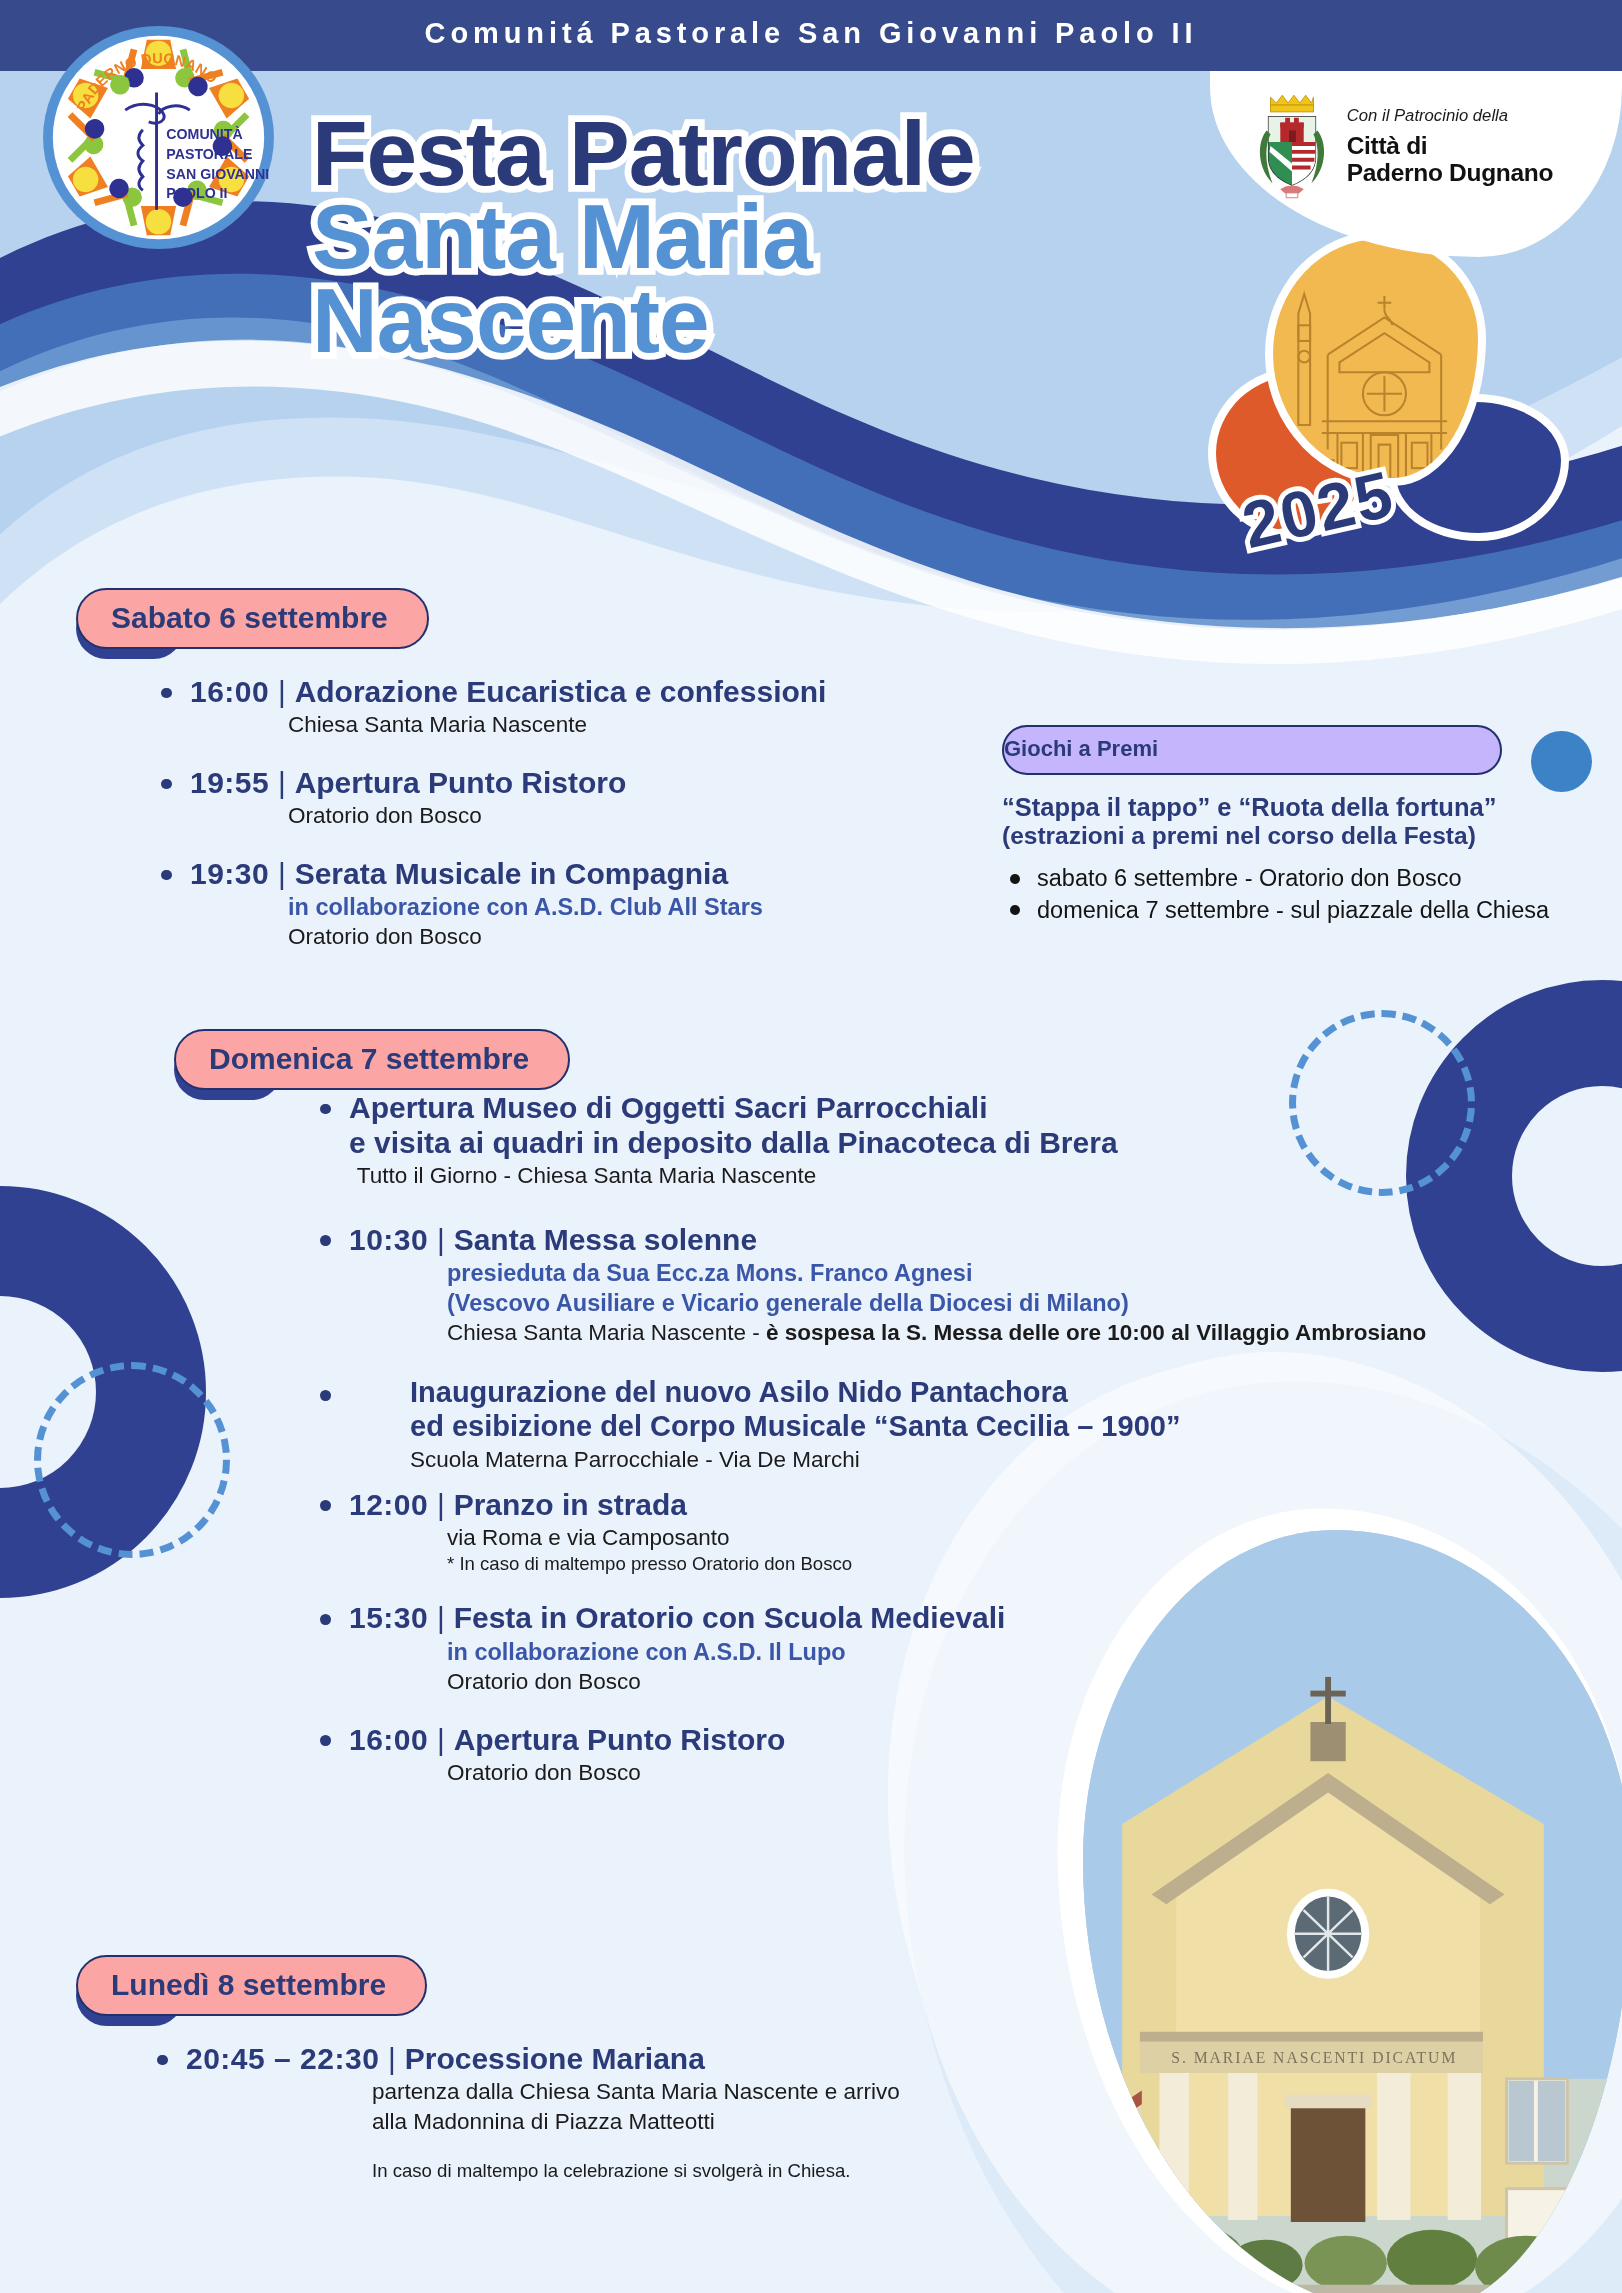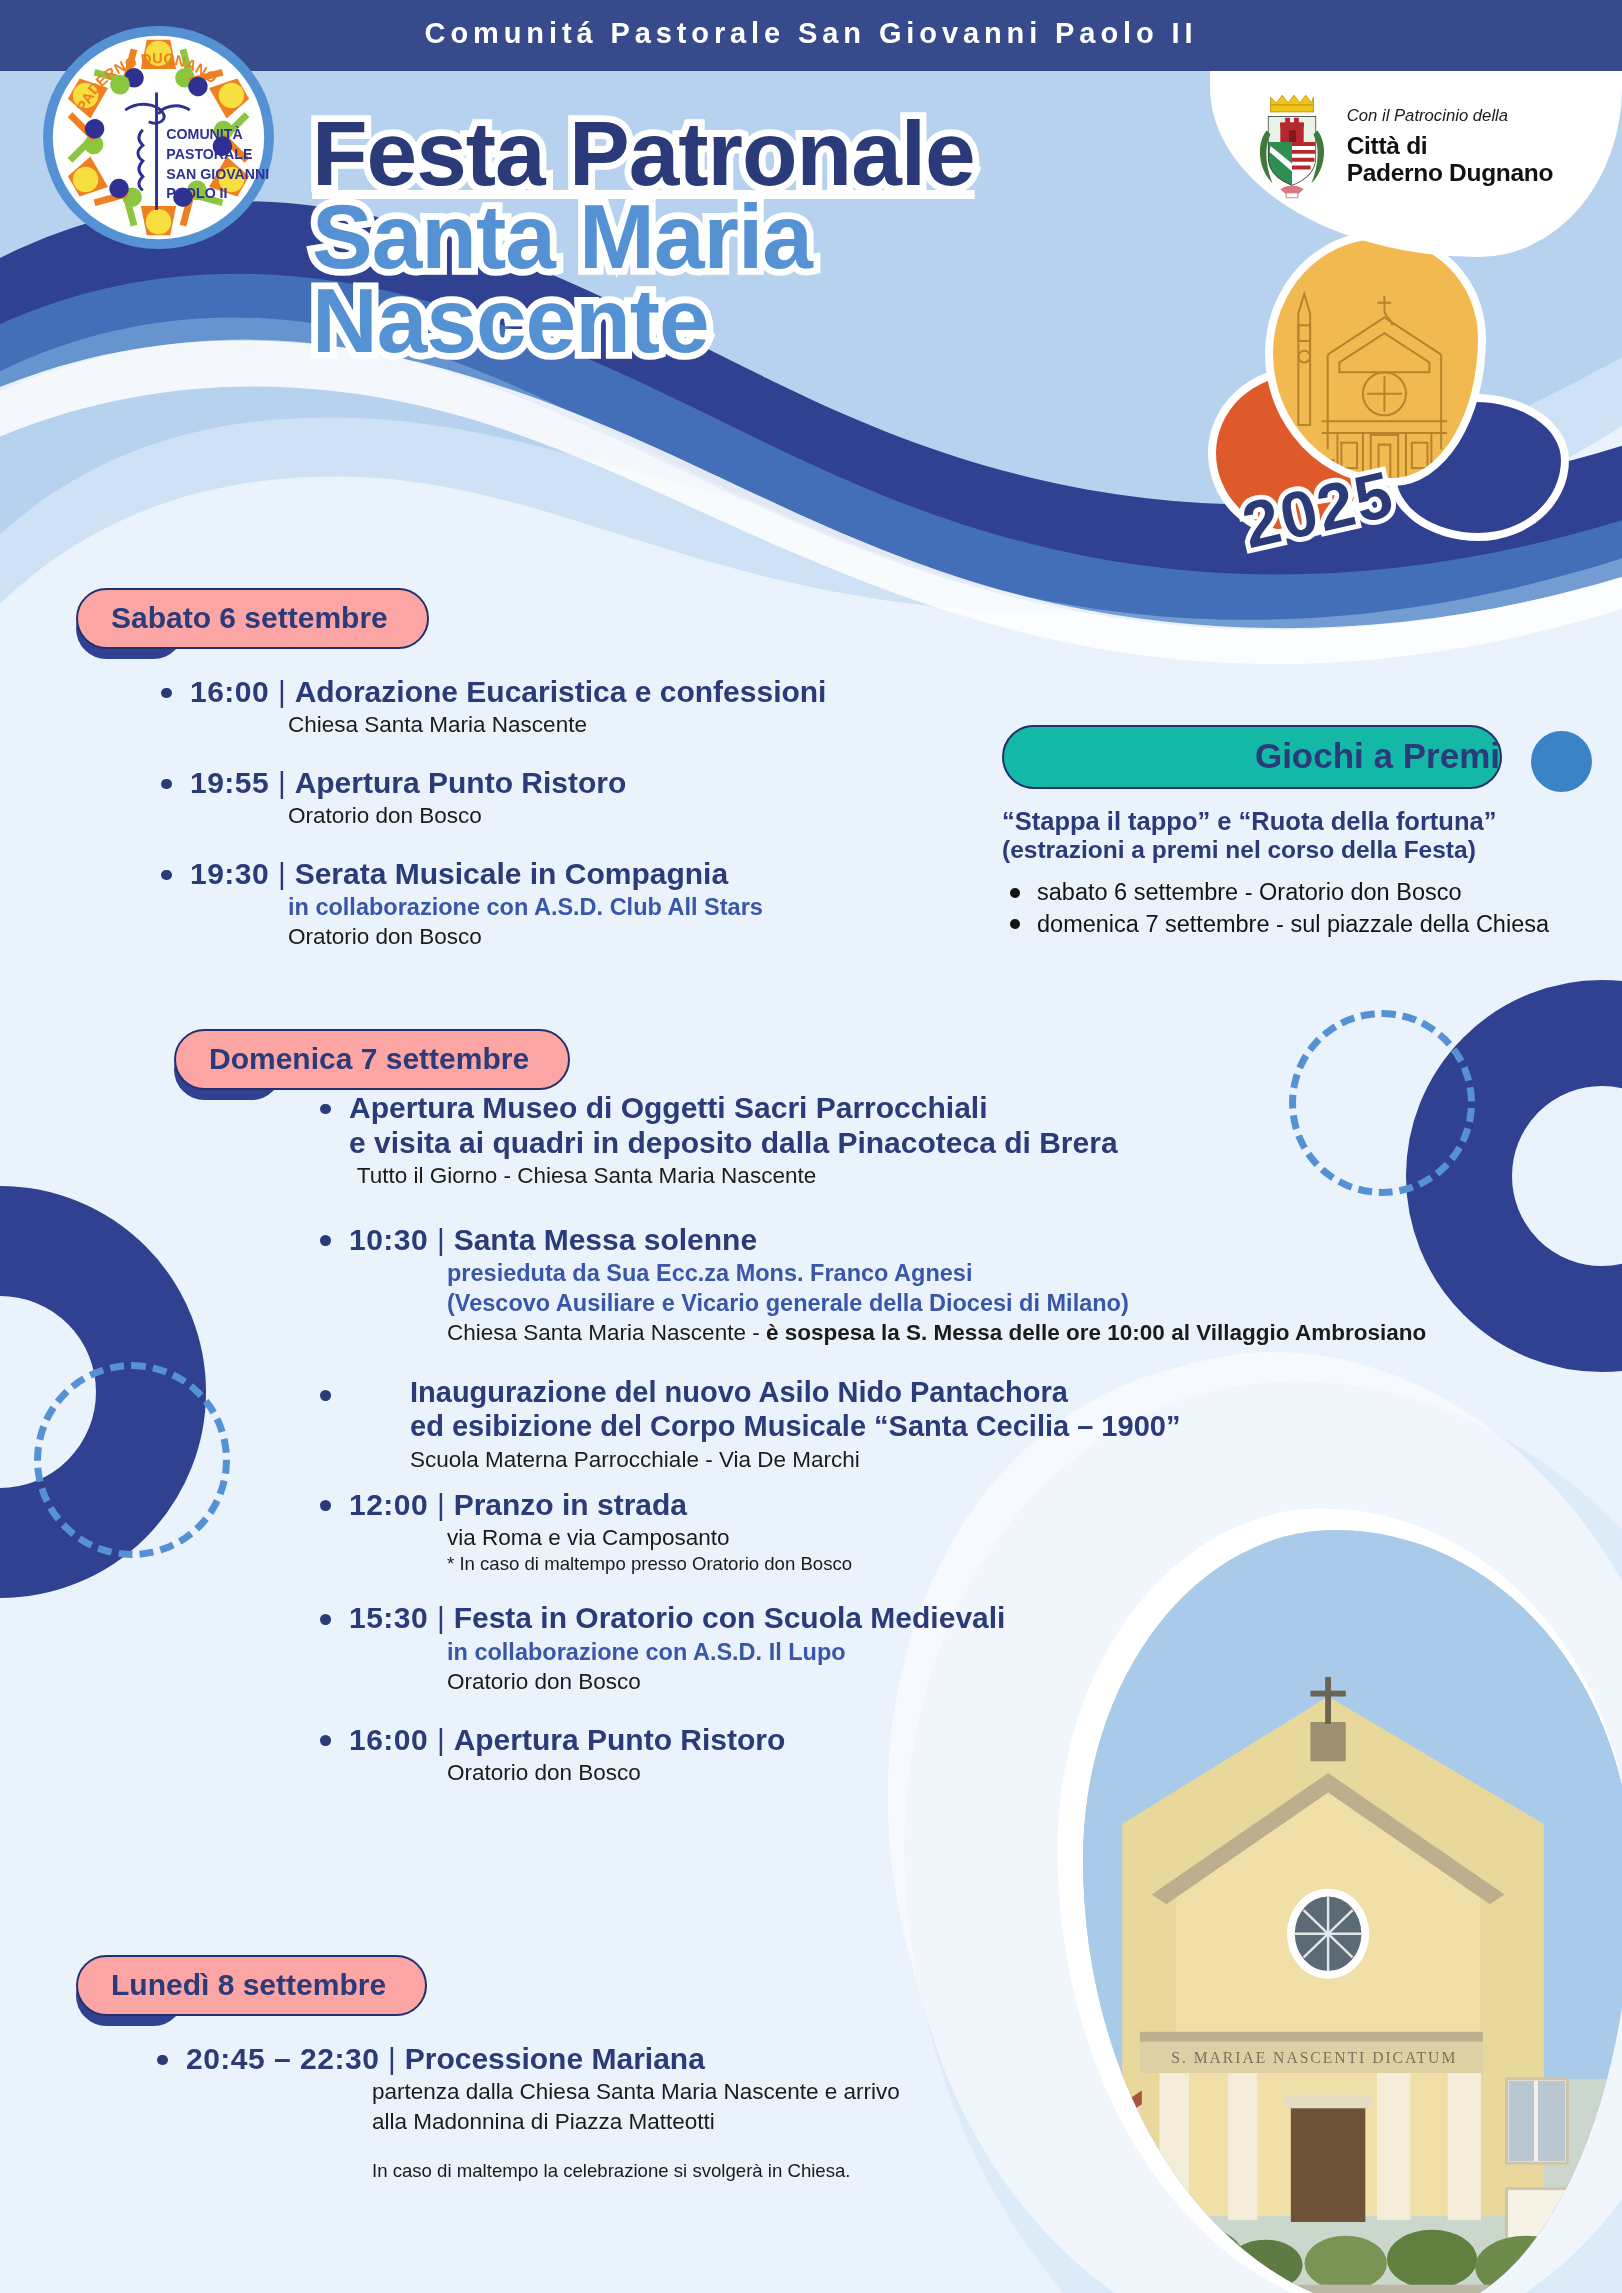--- a/index.html
+++ b/index.html
@@ -216,23 +216,23 @@
   .indent { margin-left:98px; }
 
   
   .giochi { position:absolute; z-index:5; }
   .giochi .pill-circle {
     position:absolute; right:-11.8px; top:5.9px; width:61px; height:61px;
     border-radius:50%; background:#3b83c6;
   }
   .giochi .pill2 {
     position:relative; display:block; width:500px;
-    background:#14b8a6; border:2.9px solid #22306e; border-radius:35px;
-    padding:8.8px 0 10.8px 0; text-align:right;
-    font-size:35px; font-weight:bold; color:#2b3a78;
+    background:#c4b5fd; border:2.9px solid #22306e; border-radius:35px;
+    padding:8.8px 0 10.8px 0; text-align:left;
+    font-size:22px; font-weight:bold; color:#2b3a78;
   }
   .giochi .g-line1 { font-size:25.5px; font-weight:bold; color:#2b3a78; margin-top:17.6px; line-height:1.18; white-space:nowrap; }
   .giochi .g-line2 { font-size:24.5px; font-weight:bold; color:#2b3a78; line-height:1.18; white-space:nowrap; }
   ul.gl { list-style:none; margin-top:12px; }
   ul.gl li { position:relative; padding-left:35px; font-size:23.5px; color:#141414; line-height:1.34; white-space:nowrap; }
   ul.gl li::before {
     content:""; position:absolute; left:7.8px; top:10.8px;
     width:9.8px; height:9.8px; border-radius:50%; background:#141414;
   }
 </style>
@@ -356,21 +356,21 @@
         <div class="pat-big">
           <div>Città di</div>
           <div>Paderno Dugnano</div>
         </div>
       </div>
     </div>
   </div>
 
   <div style="position:absolute; left:312px; top:110px; z-index:4;">
     <div style="font-size:91px; font-weight:bold; color:#2b3a78; line-height:.96;
-                -webkit-text-stroke:13.7px #ffffff; paint-order:stroke fill; letter-spacing:-1px;text-decoration:underline;">Festa Patronale</div>
+                -webkit-text-stroke:13.7px #ffffff; paint-order:stroke fill; letter-spacing:-1px;">Festa Patronale</div>
     <div style="font-size:91px; font-weight:bold; color:#5592d4; line-height:.96; margin-top:-3.9px;
                 -webkit-text-stroke:13.7px #ffffff; paint-order:stroke fill; letter-spacing:-1px;">Santa Maria</div>
     <div style="font-size:91px; font-weight:bold; color:#5592d4; line-height:.96; margin-top:-3.9px;
                 -webkit-text-stroke:13.7px #ffffff; paint-order:stroke fill; letter-spacing:-1px;">Nascente</div>
   </div>
 
   <div class="blob-group">
     <div class="blob-red"></div>
     <div class="blob-navy"></div>
     <div class="blob-yellow">

